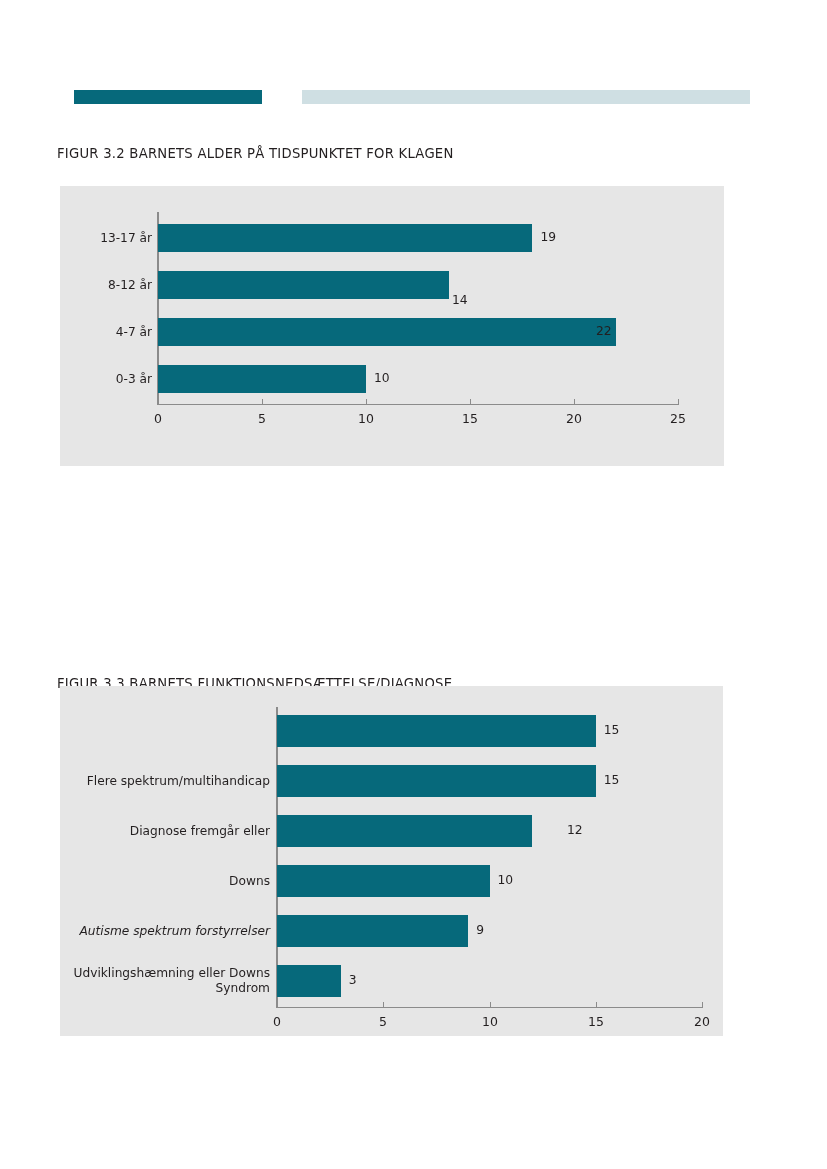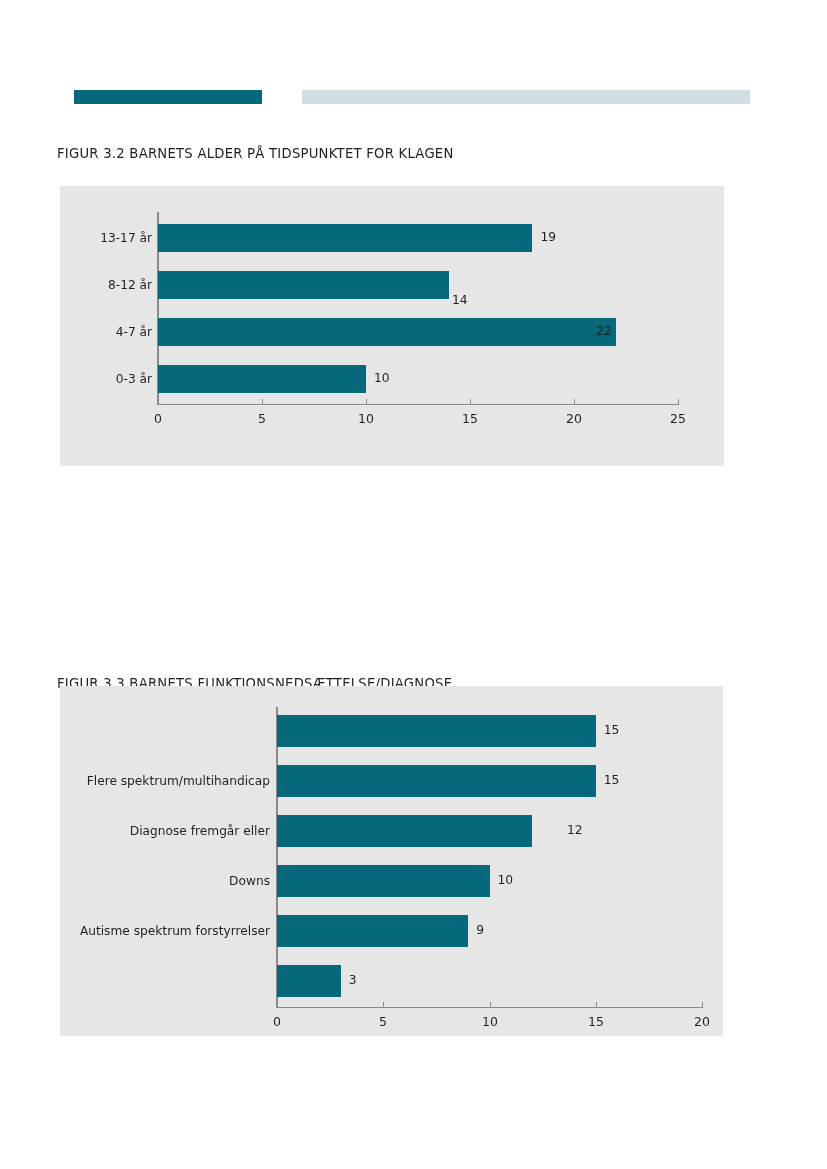--- a/index.html
+++ b/index.html
@@ -155,17 +155,19 @@
       <div class="bar-value" style="left: 543.75px; top: 87px;">15</div>
       <div class="cat-label" style="right: 453px; top: 87.5px; width: 220px;">Flere spektrum/multihandicap</div>
       <div class="bar" style="left: 217px; top: 129px; width: 255px; height: 32px; background: rgb(6, 105, 123);"></div>
       <div class="bar-value" style="left: 480px; top: 137px; margin-left: 27px;">12</div>
       <div class="cat-label" style="right: 453px; top: 137.5px; width: 220px;">Diagnose fremgår eller</div>
       <div class="bar" style="left: 217px; top: 179px; width: 212.5px; height: 32px; background: rgb(6, 105, 123);"></div>
       <div class="bar-value" style="left: 437.5px; top: 187px;">10</div>
       <div class="cat-label" style="right: 453px; top: 187.5px; width: 220px;">Downs</div>
       <div class="bar" style="left: 217px; top: 229px; width: 191.25px; height: 32px; background: rgb(6, 105, 123);"></div>
       <div class="bar-value" style="left: 416.25px; top: 237px;">9</div>
-      <div class="cat-label" style="right: 453px; top: 237.5px; width: 220px;">Autisme spektrum forstyrrelser</div>
+      <div class="cat-label" style="right: 453px; top: 237.5px; width: 220px; font-style: italic;">Autisme spektrum forstyrrelser</div>
       <div class="bar" style="left: 217px; top: 279px; width: 63.75px; height: 32px; background: rgb(6, 105, 123);"></div>
       <div class="bar-value" style="left: 288.75px; top: 287px;">3</div>
+      <div class="cat-label" style="right: 453px; top: 280px; width: 220px;">Udviklingshæmning eller Downs
+Syndrom</div>
     </div>
 </div>
 
 </body></html>

